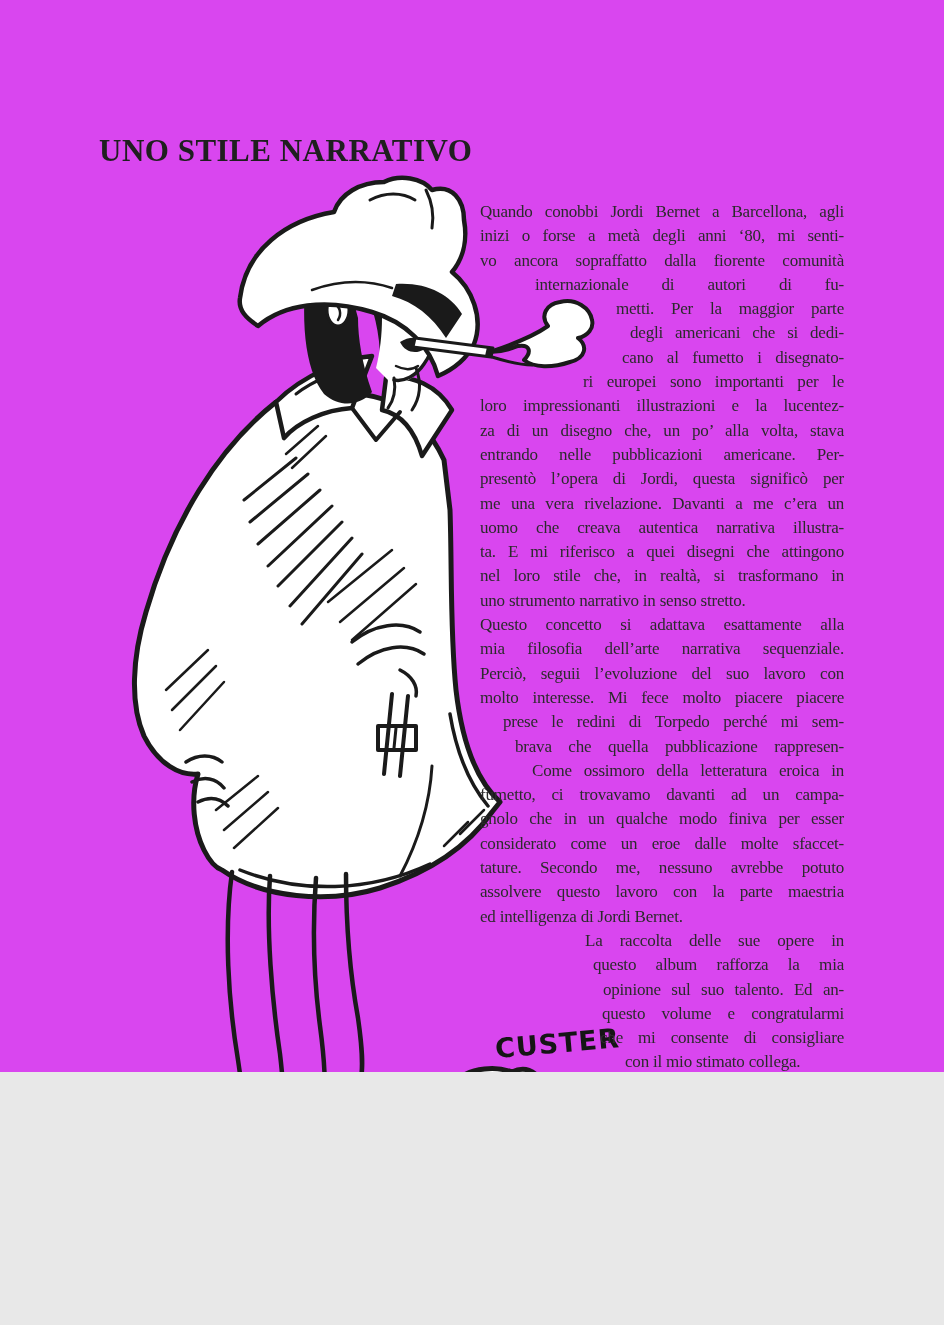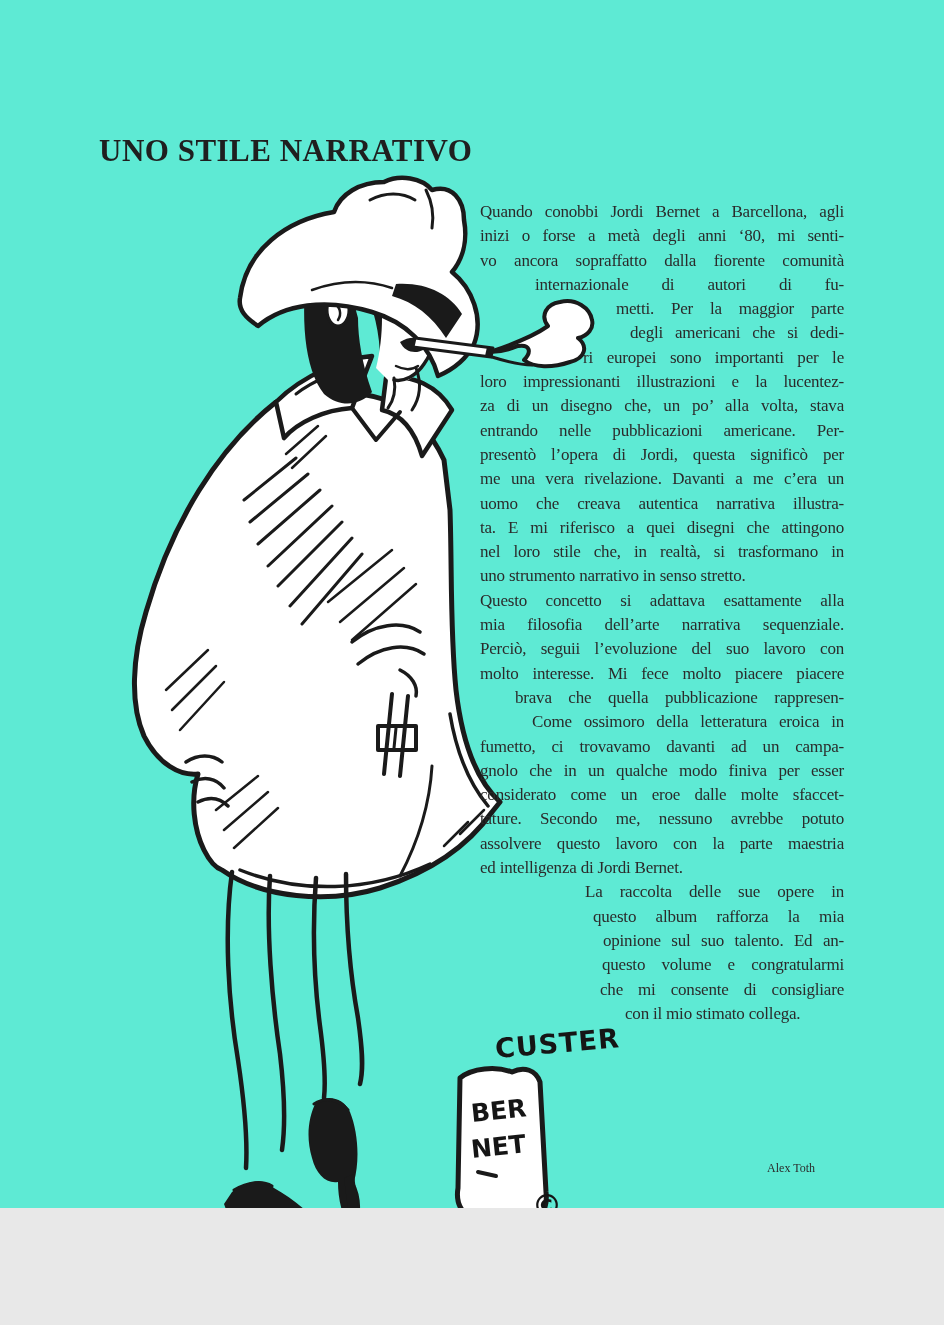--- a/index.html
+++ b/index.html
@@ -1,16 +1,16 @@
 <!DOCTYPE html>
 <html><head>
 <meta charset="utf-8">
 <style>
   html,body{margin:0;padding:0;background:#e8e8e8;}
-  .page{position:relative;width:944px;height:1208px;background:#5eead4;overflow:hidden;
+  .page{position:relative;width:944px;height:1072px;background:#d946ef;overflow:hidden;
         font-family:"Liberation Serif", serif;}
   .title{position:absolute;left:99px;top:112px;font-size:31px;font-weight:bold;
          letter-spacing:.5px;color:#1f1f1f;white-space:nowrap;}
   .figure{position:absolute;left:100px;top:170px;width:520px;height:1120px;}
   .textcol{position:absolute;left:480px;top:200px;width:364px;color:#2b2b2b;
            font-size:17px;line-height:24.3px;letter-spacing:-0.2px;}
   .line{height:24.3px;white-space:nowrap;overflow:visible;}
   .line.j{white-space:normal;text-align:justify;text-align-last:justify;}
   .author{position:absolute;left:480px;top:1161px;width:335px;text-align:right;
           font-size:12px;color:#2b2b2b;}
@@ -190,34 +190,36 @@
     </g>
   </svg>
 
   <div class="textcol">
       <div class="line j" style="margin-left: 0px;">Quando conobbi Jordi Bernet a Barcellona, agli</div>
       <div class="line j" style="margin-left: 0px;">inizi o forse a metà degli anni ‘80, mi senti-</div>
       <div class="line j" style="margin-left: 0px;">vo ancora sopraffatto dalla fiorente comunità</div>
       <div class="line j" style="margin-left: 55px;">internazionale di autori di fu-</div>
       <div class="line j" style="margin-left: 136px;">metti. Per la maggior parte</div>
       <div class="line j" style="margin-left: 150px;">degli americani che si dedi-</div>
+      <div class="line j" style="margin-left: 142px;">cano al fumetto i disegnato-</div>
       <div class="line j" style="margin-left: 103px;">ri europei sono importanti per le</div>
       <div class="line j" style="margin-left: 0px;">loro impressionanti illustrazioni e la lucentez-</div>
       <div class="line j" style="margin-left: 0px;">za di un disegno che, un po’ alla volta, stava</div>
       <div class="line j" style="margin-left: 0px;">entrando nelle pubblicazioni americane. Per-</div>
       <div class="line j" style="margin-left: 0px;">presentò l’opera di Jordi, questa significò per</div>
       <div class="line j" style="margin-left: 0px;">me una vera rivelazione. Davanti a me c’era un</div>
       <div class="line j" style="margin-left: 0px;">uomo che creava autentica narrativa illustra-</div>
       <div class="line j" style="margin-left: 0px;">ta. E mi riferisco a quei disegni che attingono</div>
       <div class="line j" style="margin-left: 0px;">nel loro stile che, in realtà, si trasformano in</div>
       <div class="line" style="margin-left: 0px;">uno strumento narrativo in senso stretto.</div>
       <div class="line j" style="margin-left: 0px;">Questo concetto si adattava esattamente alla</div>
       <div class="line j" style="margin-left: 0px;">mia filosofia dell’arte narrativa sequenziale.</div>
       <div class="line j" style="margin-left: 0px;">Perciò, seguii l’evoluzione del suo lavoro con</div>
       <div class="line j" style="margin-left: 0px;">molto interesse. Mi fece molto piacere piacere</div>
+      <div class="line j" style="margin-left: 23px;">prese le redini di Torpedo perché mi sem-</div>
       <div class="line j" style="margin-left: 35px;">brava che quella pubblicazione rappresen-</div>
       <div class="line j" style="margin-left: 52px;">Come ossimoro della letteratura eroica in</div>
       <div class="line j" style="margin-left: 0px;">fumetto, ci trovavamo davanti ad un campa-</div>
       <div class="line j" style="margin-left: 0px;">gnolo che in un qualche modo finiva per esser</div>
       <div class="line j" style="margin-left: 0px;">considerato come un eroe dalle molte sfaccet-</div>
       <div class="line j" style="margin-left: 0px;">tature. Secondo me, nessuno avrebbe potuto</div>
       <div class="line j" style="margin-left: 0px;">assolvere questo lavoro con la parte maestria</div>
       <div class="line" style="margin-left: 0px;">ed intelligenza di Jordi Bernet.</div>
       <div class="line j" style="margin-left: 105px;">La raccolta delle sue opere in</div>
       <div class="line j" style="margin-left: 113px;">questo album rafforza la mia</div>

